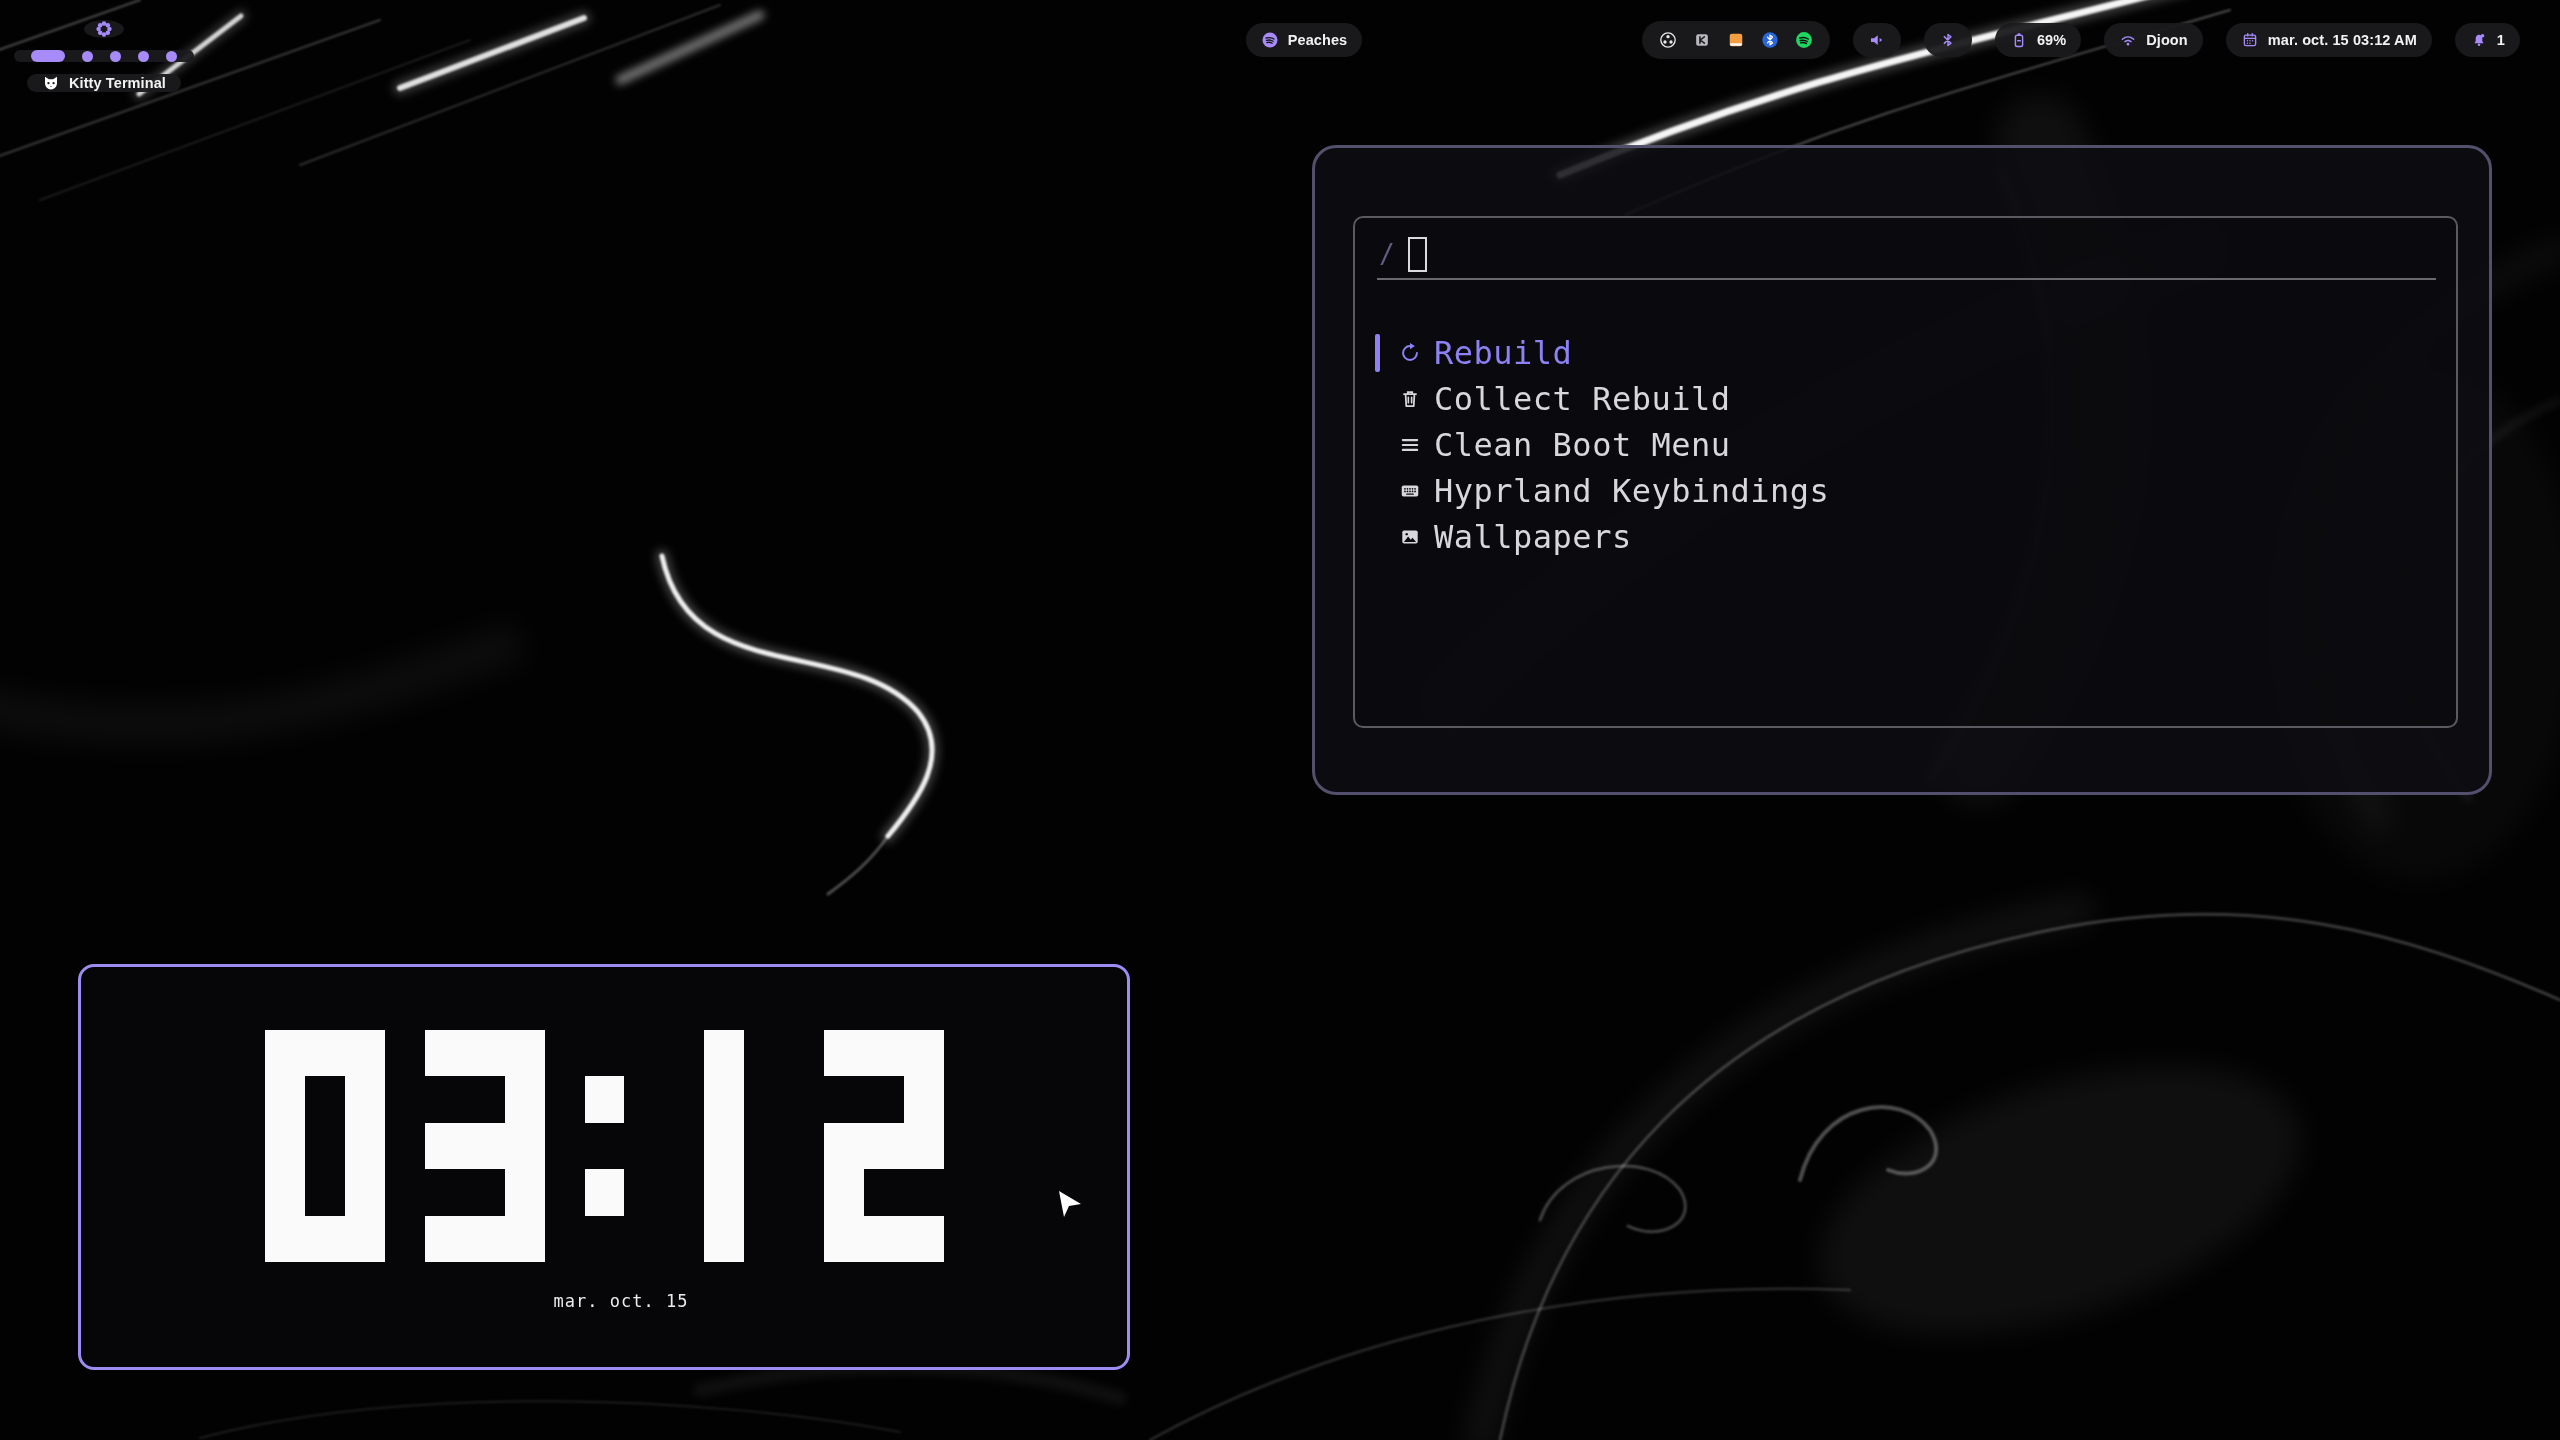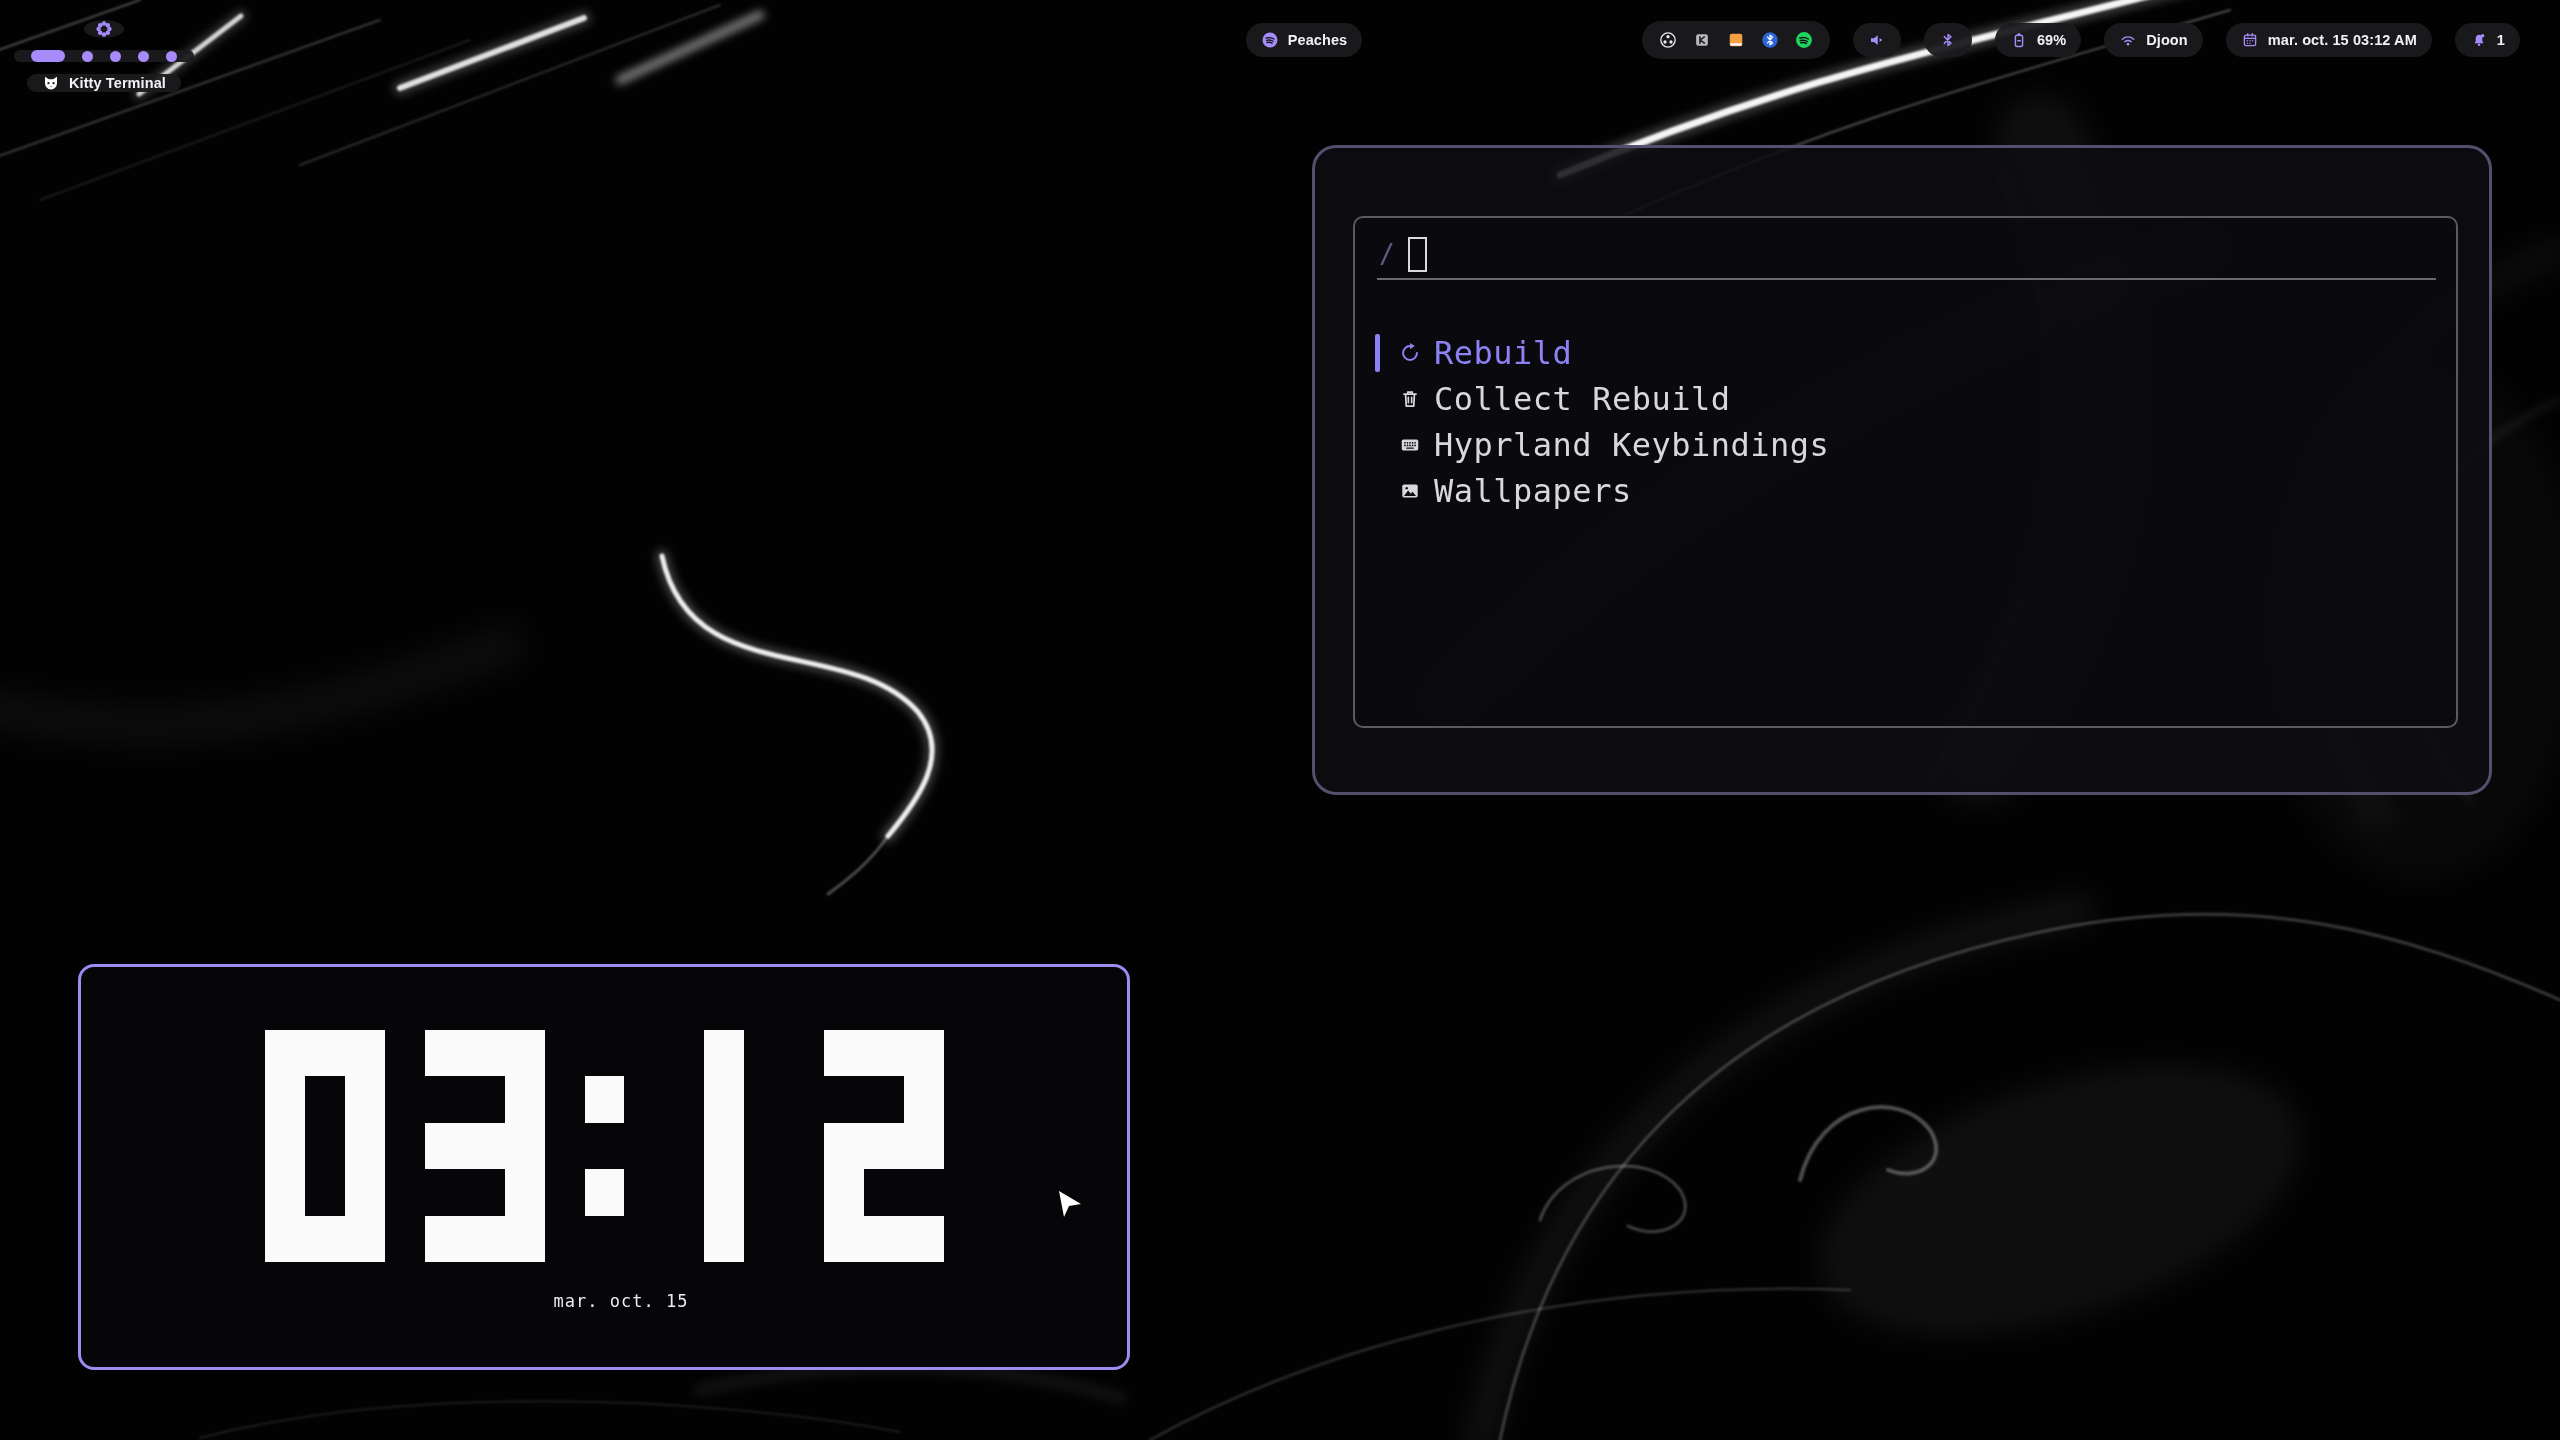--- a/index.html
+++ b/index.html
@@ -344,20 +344,28 @@
               <path d="M4.5 5.5 H15.5 M8 5.5 V3.8 H12 V5.5" stroke="currentColor" stroke-width="1.6" fill="none" stroke-linecap="round"></path>
               <path d="M6 5.5 L6.6 16.5 H13.4 L14 5.5" stroke="currentColor" stroke-width="1.6" fill="none" stroke-linejoin="round"></path>
               <path d="M8.5 8.5 V13.5 M11.5 8.5 V13.5" stroke="currentColor" stroke-width="1.5" stroke-linecap="round"></path>
             </svg>
           </span>
           <span class="menu-label">Collect Rebuild</span>
         </li>
         <li class="menu-item">
           <span class="menu-ico">
             <svg viewBox="0 0 20 20">
+              <path d="M3.5 5.5 H16.5 M3.5 10 H16.5 M3.5 14.5 H16.5" stroke="currentColor" stroke-width="2" stroke-linecap="round"></path>
+            </svg>
+          </span>
+          <span class="menu-label">Clean Boot Menu</span>
+        </li>
+        <li class="menu-item">
+          <span class="menu-ico">
+            <svg viewBox="0 0 20 20">
               <rect x="2.5" y="5" width="15" height="10" rx="1.6" fill="currentColor"></rect>
               <g fill="#0c0c0e">
                 <circle cx="5.4" cy="8" r=".8"></circle>
                 <circle cx="7.7" cy="8" r=".8"></circle>
                 <circle cx="10" cy="8" r=".8"></circle>
                 <circle cx="12.3" cy="8" r=".8"></circle>
                 <circle cx="14.6" cy="8" r=".8"></circle>
                 <circle cx="5.4" cy="10.4" r=".8"></circle>
                 <circle cx="7.7" cy="10.4" r=".8"></circle>
                 <circle cx="10" cy="10.4" r=".8"></circle>

